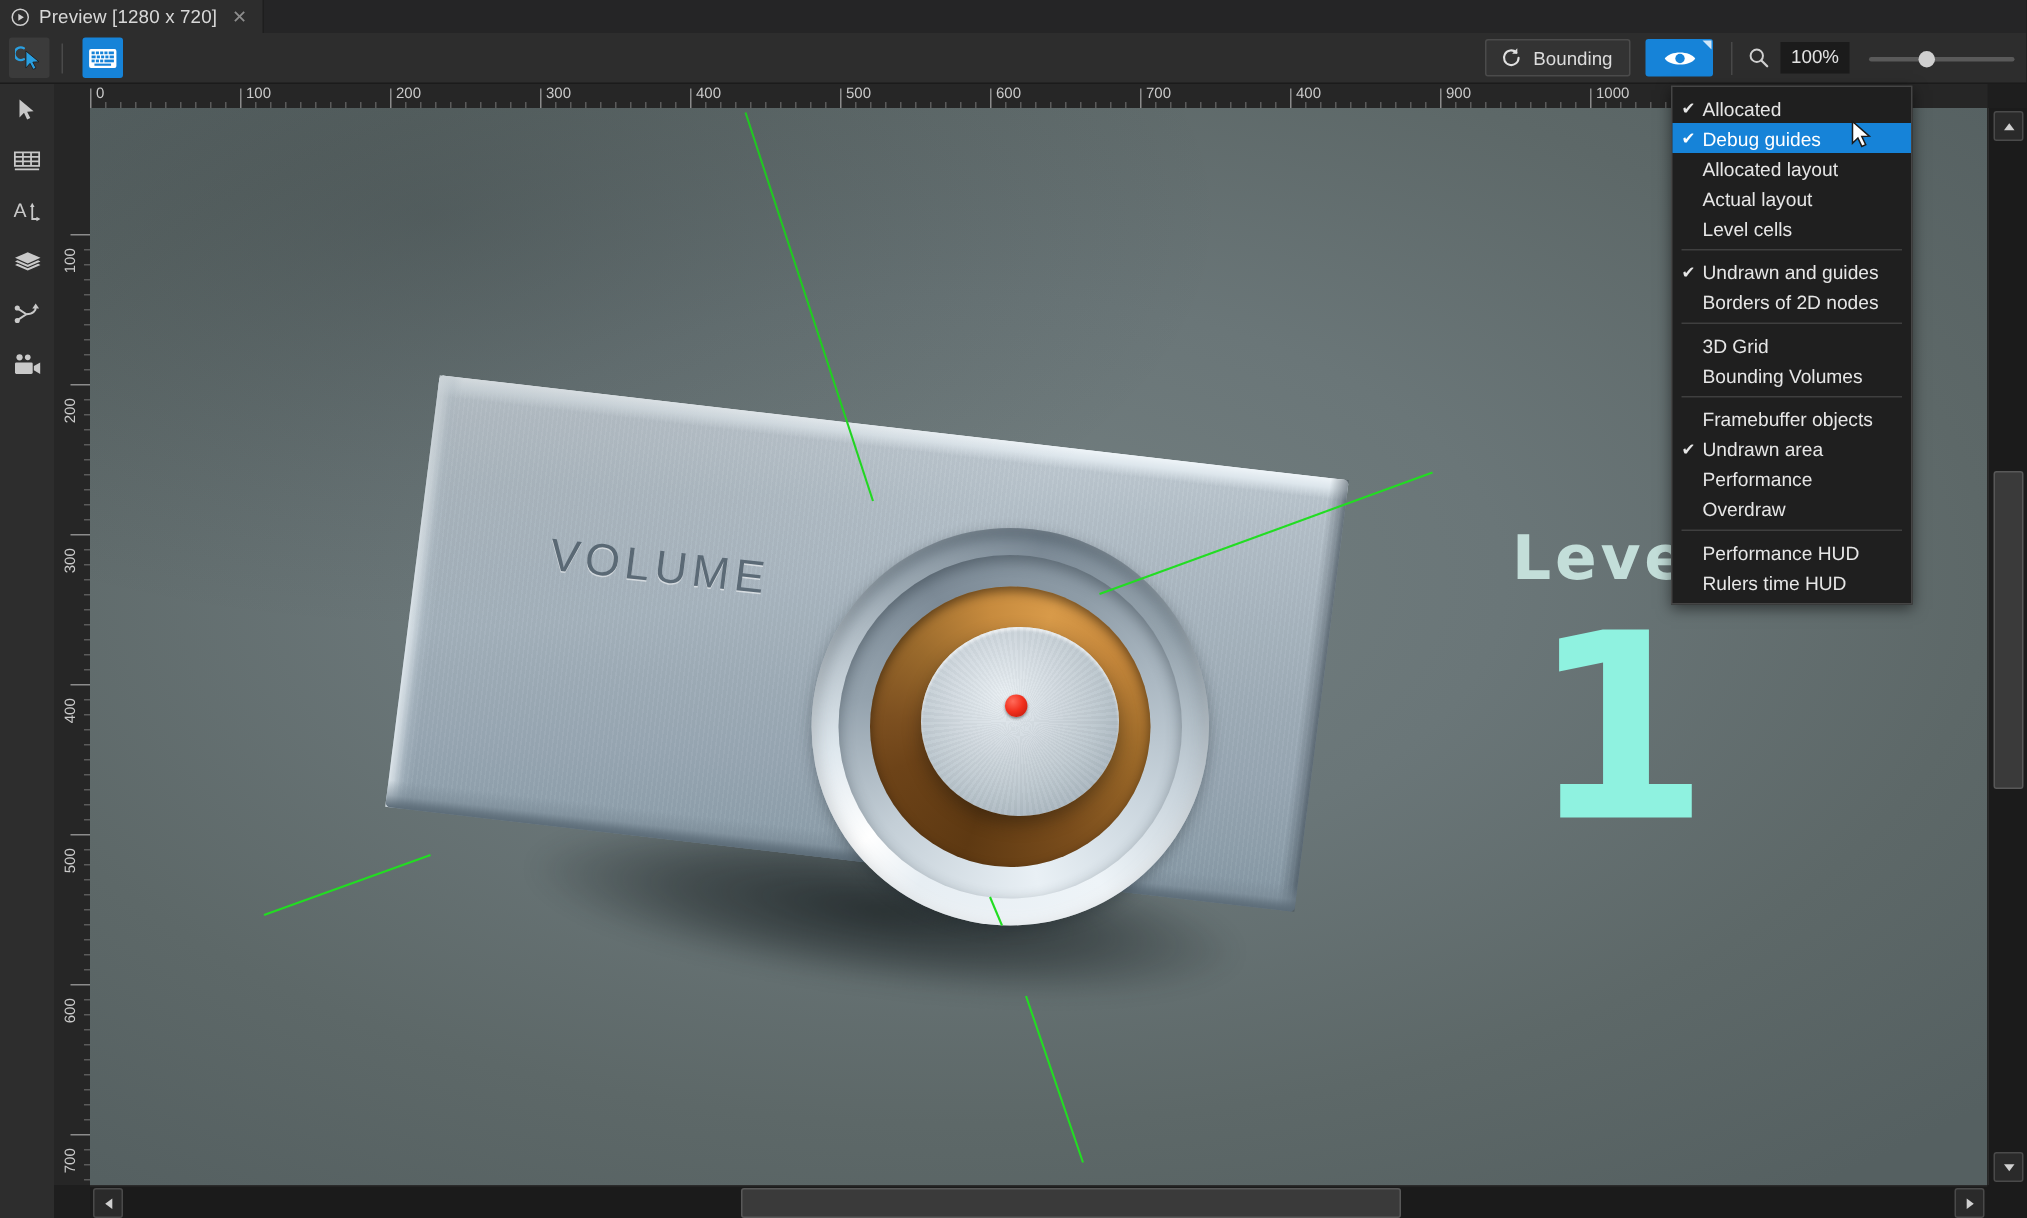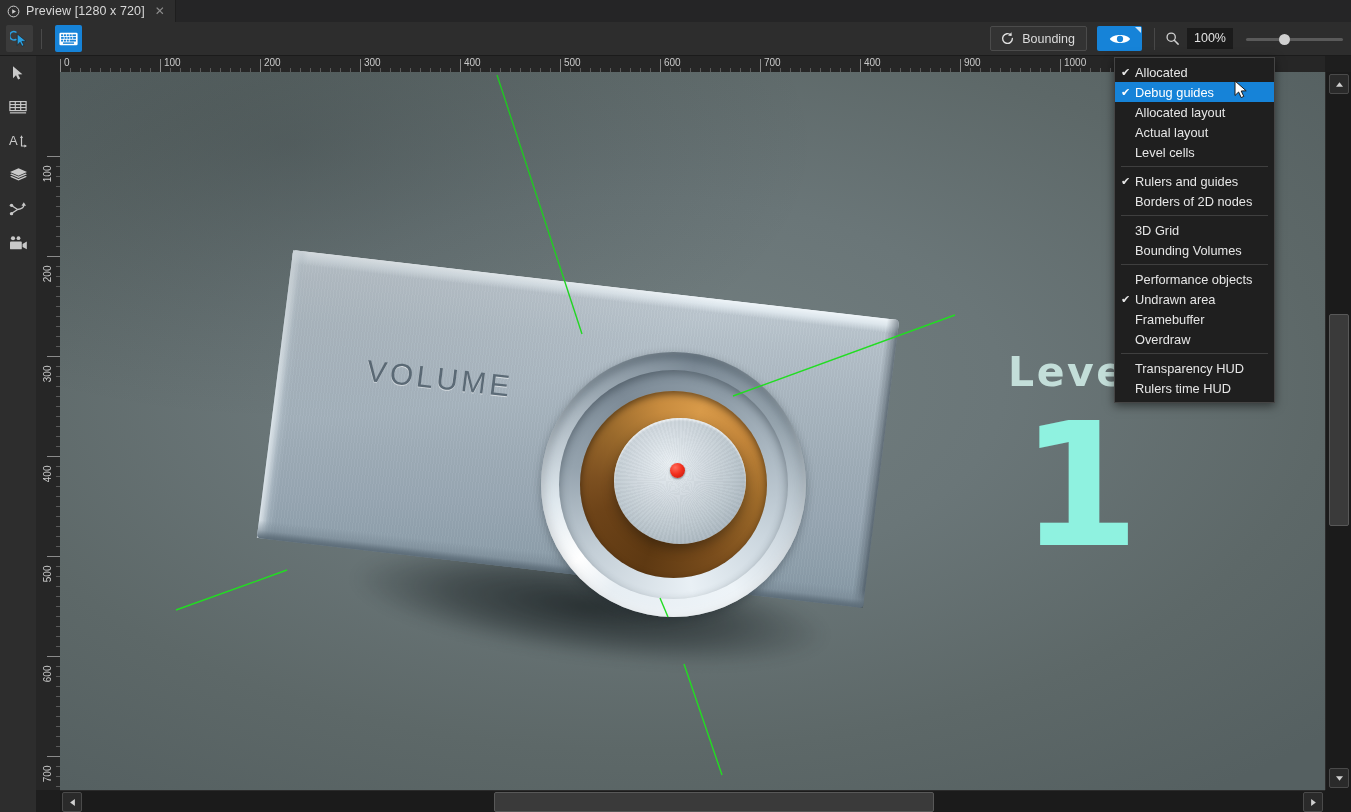--- a/index.html
+++ b/index.html
@@ -764,49 +764,49 @@
     </div>
     <div class="mi">
       <span>Actual layout</span>
     </div>
     <div class="mi">
       <span>Level cells</span>
     </div>
     <div class="msep"></div>
     <div class="mi">
       <span class="chk">✔</span>
-      <span>Rulers and guides</span>
+      <span>Undrawn and guides</span>
     </div>
     <div class="mi">
       <span>Borders of 2D nodes</span>
     </div>
     <div class="msep"></div>
     <div class="mi">
       <span>3D Grid</span>
     </div>
     <div class="mi">
       <span>Bounding Volumes</span>
     </div>
     <div class="msep"></div>
     <div class="mi">
-      <span>Performance objects</span>
+      <span>Framebuffer objects</span>
     </div>
     <div class="mi">
       <span class="chk">✔</span>
       <span>Undrawn area</span>
     </div>
     <div class="mi">
-      <span>Framebuffer</span>
+      <span>Performance</span>
     </div>
     <div class="mi">
       <span>Overdraw</span>
     </div>
     <div class="msep"></div>
     <div class="mi">
-      <span>Transparency HUD</span>
+      <span>Performance HUD</span>
     </div>
     <div class="mi">
       <span>Rulers time HUD</span>
     </div>
     <svg id="menu-cursor" viewBox="0 0 16 22">
     <path d="M1 1 L1 15.5 L4.6 12 L7.2 17.6 L9.8 16.4 L7.2 11 L12.2 10.8 Z" fill="#ffffff" stroke="#1a1a1a" stroke-width="1"></path>
   </svg>
   </div>
 
 </body></html>

